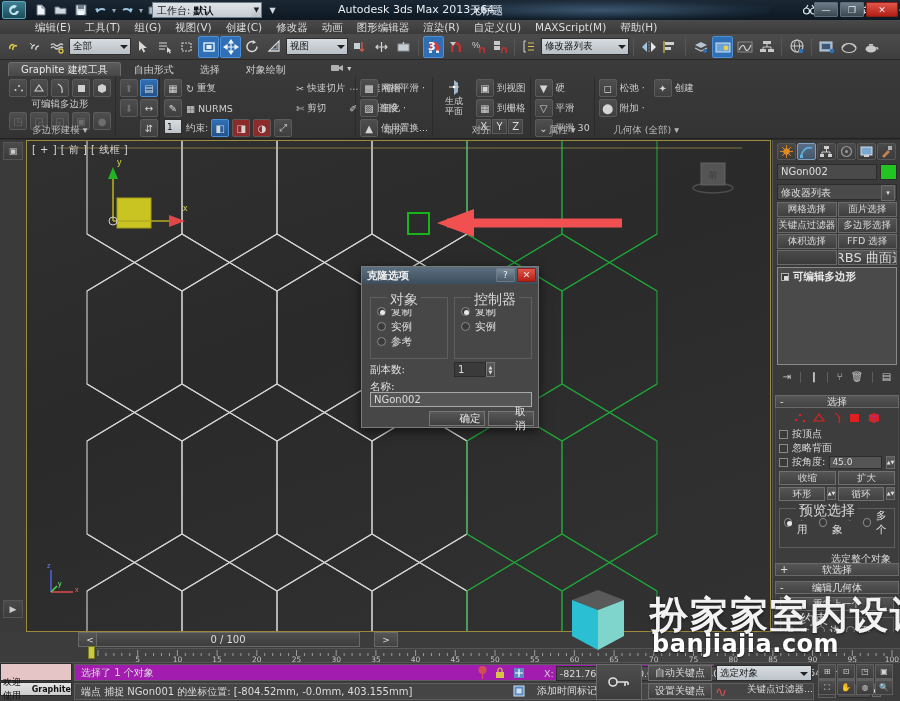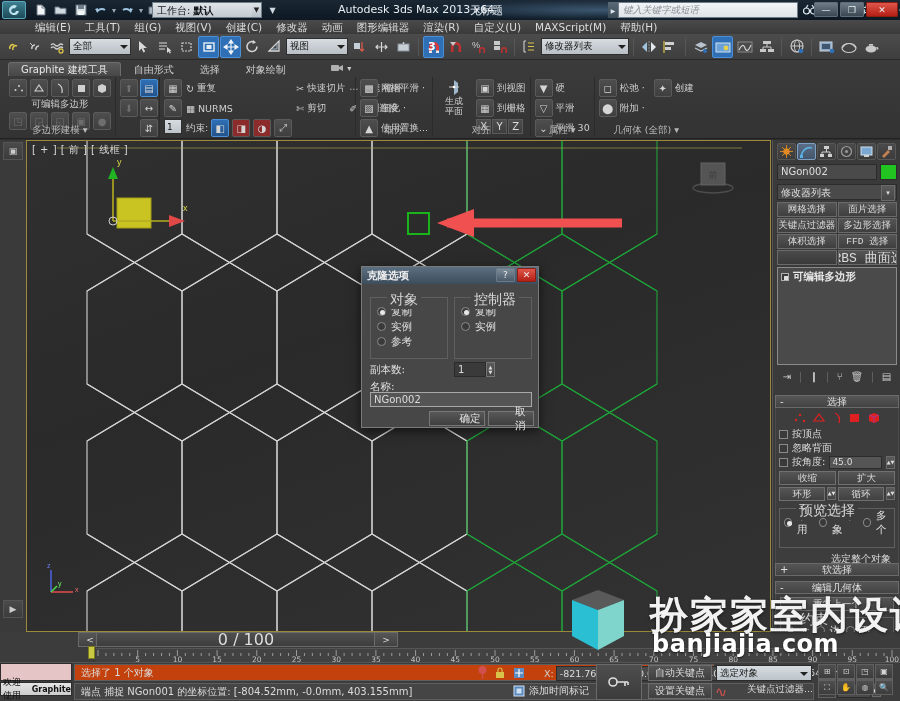--- a/index.html
+++ b/index.html
@@ -157,21 +157,21 @@
   .namerow { position:absolute; left:4px; top:24px; width:120px; height:16px; display:flex; gap:3px;}
   .nameinput { flex:1; background:#4a4a4a; border:1px solid #2c2c2c; color:#dedede; font-size:10px; padding:1px 3px;}
   .colorsw { width:17px; background:#22c422; border:1px solid #2c2c2c;}
   .modlist { position:absolute; left:4px; top:44px; width:120px; height:16px;
     background:#4a4a4a; border:1px solid #2c2c2c; color:#dedede; font-size:10px; padding:1px 14px 0 3px; position:relative;}
   .modlist::after { content:"▾"; position:absolute; right:1px; top:0; width:12px; height:14px;
     background:linear-gradient(180deg,#5a5a5a,#454545); border:1px solid #6a6a6a; color:#ddd; font-size:7px;
     display:flex;align-items:center;justify-content:center;}
   .modbtns { position:absolute; left:4px; top:62px; width:120px; display:grid; grid-template-columns:1fr 1fr; gap:1px;}
   .modbtn { height:15px; background:linear-gradient(180deg,#545454,#3f3f3f); border:1px solid #6a6a6a;
-    color:#dcdcdc; font-size:9.5px; display:flex; align-items:center; justify-content:center; overflow:hidden; white-space:nowrap;font-family:Liberation Mono, monospace;}
+    color:#dcdcdc; font-size:9.5px; display:flex; align-items:center; justify-content:center; overflow:hidden; white-space:nowrap;}
   .modbtn.empty { background:linear-gradient(180deg,#4a4a4a,#3a3a3a); }
   .stackbox { position:absolute; left:4px; top:127px; width:120px; height:98px;
     background:#4a4a4a; border:1px solid #8a8a8a;}
   .stackitem { display:flex; align-items:center; gap:4px; padding:2px 3px; font-size:10.5px; color:#e8e8e8; font-weight:bold;}
   .stacksq { width:8px;height:8px;border:1px solid #b0b0b0; background:#3a3a3a; position:relative;}
   .stacksq::after{content:"";position:absolute;left:2px;top:2px;width:4px;height:4px;background:#ddd;}
   .stacktools { position:absolute; left:6px; top:228px; width:116px; height:16px;
     display:flex; align-items:center; justify-content:space-around; color:#cfcfcf; font-size:10px;}
 
   .rollup { position:absolute; left:2px; width:124px; }
@@ -184,35 +184,35 @@
   .cbox { width:9px; height:9px; border:1px solid #8a8a8a; background:#3a3a3a; }
   .cp-btn { height:14px; background:linear-gradient(180deg,#555,#414141); border:1px solid #707070;
     color:#dcdcdc; font-size:9.5px; display:flex; align-items:center; justify-content:center;}
   .cp-num { height:13px; background:#555; border:1px solid #2c2c2c; color:#dcdcdc; font-size:9px;
     padding:0 2px; display:flex; align-items:center; }
   .spin { width:9px; height:13px; background:linear-gradient(180deg,#5a5a5a,#454545); border:1px solid #6a6a6a;
     display:flex; flex-direction:column; align-items:center; justify-content:center; color:#ddd; font-size:5px; line-height:5px;}
 
   
   .tlrow { position:absolute; left:0; top:632px; width:900px; height:30px; background:#3c3c3c; }
-  .tl-slider { position:absolute; left:96px; top:0px; width:300px; height:15px;
+  .tl-slider { position:absolute; left:96px; top:0px; width:264px; height:15px;
     background:linear-gradient(180deg,#4f4f4f,#3d3d3d); border:1px solid #6a6a6a;
-    display:flex; align-items:center; justify-content:center; font-size:16px; color:#ddd;}
+    display:flex; align-items:center; justify-content:center; font-size:10px; color:#ddd;}
   .tl-arrow { position:absolute; top:0; width:24px; height:15px; background:linear-gradient(180deg,#565656,#424242);
     border:1px solid #6a6a6a; display:flex;align-items:center;justify-content:center; font-size:9px; color:#ddd;}
   .ruler { position:absolute; left:96px; top:16px; width:804px; height:14px; background:#424242; border-top:1px solid #555;}
   .ruler svg { display:block; }
   .tl-thumb { position:absolute; left:88px; top:14px; width:7px; height:13px; background:#c9c944; border:1px solid #7d7d20;}
 
   .statusbar { position:absolute; left:0; top:662px; width:900px; height:39px; background:#3c3c3c; border-top:1px solid #555;}
   .mxs-box { position:absolute; left:0; top:0; width:72px; height:39px; }
   .mxs-pink { height:18px; background:#e5c5c5; border:1px solid #2c2c2c; }
   .mxs-lbl { height:14px; background:linear-gradient(180deg,#e4e4e4,#cccccc); border:1px solid #2c2c2c;
     color:#111; font-size:9px; display:flex; align-items:center; padding-left:2px; gap:2px; margin-top:1px;}
-  .sb-line { position:absolute; left:74px; height:17px; background:#c2410c; border:1px solid #5e5e5e;
+  .sb-line { position:absolute; left:74px; height:17px; background:#a21caf; border:1px solid #5e5e5e;
     color:#dcdcdc; font-size:10px; display:flex; align-items:center; padding-left:6px; }
   .sb-field { background:#4a4a4a; border:1px solid #2c2c2c; color:#dcdcdc; font-size:9.5px;
     height:15px; display:flex; align-items:center; padding:0 3px;}
   .sb-ico { color:#cfcfcf; font-size:11px; display:flex; align-items:center; justify-content:center;}
   .anim-btn { background:linear-gradient(180deg,#545454,#3f3f3f); border:1px solid #6e6e6e; color:#dcdcdc;
     font-size:10px; display:flex; align-items:center; justify-content:center; height:16px;}
   .anim-dd { background:linear-gradient(180deg,#d7dce0,#bdc4ca); border:1px solid #2c2c2c; color:#141414;
     font-size:9.5px; height:16px; display:flex; align-items:center; padding-left:3px; position:relative;}
   .anim-dd::after { content:""; position:absolute; right:3px; top:6px; border:4px solid transparent; border-top-color:#222;}
   .keybtn { width:46px; height:36px; background:linear-gradient(180deg,#4e4e4e,#3c3c3c); border:1px solid #6a6a6a;
@@ -274,24 +274,20 @@
       </div>
     </div>
     <div class="wsbox">
       <span>工作台:</span>
       <span class="cv">默认</span>
     </div>
     <div class="wsarrow">▼</div>
     <div class="wsarrow2">▼</div>
     <div class="apptitle">Autodesk 3ds Max  2013 x64</div>
     <div class="doctitle">无标题</div>
-    <div class="infocenter">
-      <div class="ic-arrow">▶</div>
-      <div class="ic-input">键入关键字或短语</div>
-    </div>
     <div class="ic-icons">
       <span>
         <svg width="14" height="11" viewBox="0 0 14 11">
             <circle cx="3.5" cy="7" r="3" fill="none" stroke="#e2ecf4" stroke-width="1.2"></circle>
             <circle cx="10.5" cy="7" r="3" fill="none" stroke="#e2ecf4" stroke-width="1.2"></circle>
             <path d="M3 4 L5 1 M11 4 L9 1" stroke="#e2ecf4" stroke-width="1.2"></path>
           </svg>
       </span>
       <span>
         <svg width="12" height="12" viewBox="0 0 12 12">
@@ -1266,21 +1262,21 @@
       <span class="spin">▲▼</span>
       <span style="font-size:9.5px;color:#cfcfcf">Y:</span>
       <span class="sb-field" style="width:48px">-0.0mm</span>
       <span class="spin">▲▼</span>
       <span style="font-size:9.5px;color:#cfcfcf">Z:</span>
       <span class="sb-field" style="width:50px">403.155mr</span>
       <span class="spin">▲▼</span>
       <span style="font-size:9.5px;color:#cfcfcf;margin-left:4px">栅格 = 254.0mm</span>
     </div>
 
-    <div style="position:absolute; left:513px; top:21px; display:flex; gap:4px; align-items:center;">
+    <div style="position:absolute; left:513px; top:21px; display:flex; gap:12px; align-items:center;">
       <span class="sb-ico">
           <svg width="12" height="12" viewBox="0 0 12 12">
             <rect x="1" y="1" width="10" height="10" fill="#5a8ac0" stroke="#cfe0f0"></rect>
             <rect x="3.5" y="3.5" width="5" height="5" fill="#cfe0f0"></rect>
           </svg>
         </span>
       <span style="font-size:10px;color:#dcdcdc">添加时间标记</span>
     </div>
 
     <div class="keybtn" style="position:absolute; left:596px; top:1px;">

